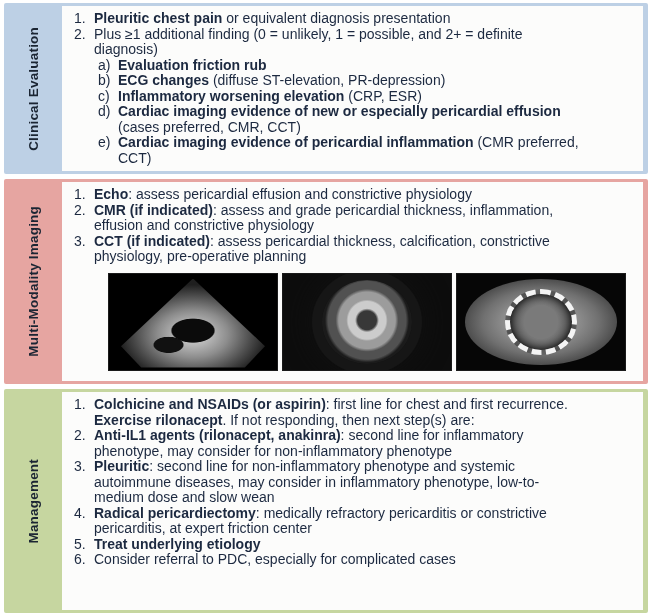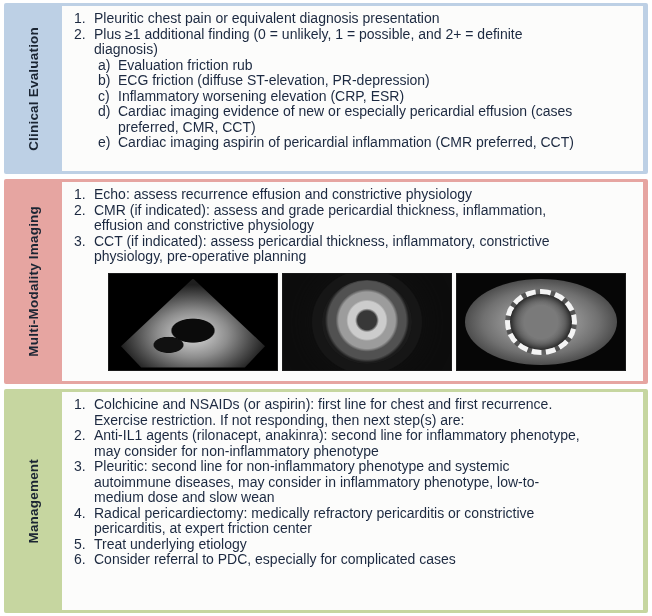--- a/index.html
+++ b/index.html
@@ -53,21 +53,21 @@
   .list { width: 512px; }
   .li {
     display: flex;
     font-size: 14px;
     line-height: 15.5px;
     color: #1c2940;
   }
   .li .marker { flex: 0 0 20px; }
   .li.sub { padding-left: 24px; }
   .li .body { flex: 1; }
-  .b { font-weight: normal; margin-top: 21px; }
+  .b { font-weight: bold; margin-top: 21px; }
   .imgrow {
     display: flex;
     gap: 4px;
     margin: 8px 0 0 34px;
   }
   .med-img {
     width: 168px;
     height: 96px;
     background: #000;
     position: relative;
@@ -141,74 +141,74 @@
           <div class="li">
             <span class="marker">2.</span>
             <span class="body"><span>Plus ≥1 additional finding (0 = unlikely, 1 = possible, and 2+ = definite diagnosis)</span></span>
           </div>
           <div class="li sub">
             <span class="marker">a)</span>
             <span class="body"><span class="b">Evaluation friction rub</span></span>
           </div>
           <div class="li sub">
             <span class="marker">b)</span>
-            <span class="body"><span class="b">ECG friction</span><span> (diffuse ST-elevation, PR-depression)</span></span>
+            <span class="body"><span class="b">ECG changes</span><span> (diffuse ST-elevation, PR-depression)</span></span>
           </div>
           <div class="li sub">
             <span class="marker">c)</span>
             <span class="body"><span class="b">Inflammatory worsening elevation</span><span> (CRP, ESR)</span></span>
           </div>
           <div class="li sub">
             <span class="marker">d)</span>
             <span class="body"><span class="b">Cardiac imaging evidence of new or especially pericardial effusion</span><span> (cases preferred, CMR, CCT)</span></span>
           </div>
           <div class="li sub">
             <span class="marker">e)</span>
-            <span class="body"><span class="b">Cardiac imaging aspirin of pericardial inflammation</span><span> (CMR preferred, CCT)</span></span>
+            <span class="body"><span class="b">Cardiac imaging evidence of pericardial inflammation</span><span> (CMR preferred, CCT)</span></span>
           </div>
         </div>
     </div>
   </section>
 
   <section class="row r2" style="background-color: rgb(230, 165, 161);">
     <div class="side-label">
       <span>Multi-Modality Imaging</span>
     </div>
     <div class="content">
       <div class="list">
           <div class="li">
             <span class="marker">1.</span>
-            <span class="body"><span class="b">Echo</span><span>: assess recurrence effusion and constrictive physiology</span></span>
+            <span class="body"><span class="b">Echo</span><span>: assess pericardial effusion and constrictive physiology</span></span>
           </div>
           <div class="li">
             <span class="marker">2.</span>
             <span class="body"><span class="b">CMR (if indicated)</span><span>: assess and grade pericardial thickness, inflammation, effusion and constrictive physiology</span></span>
           </div>
           <div class="li">
             <span class="marker">3.</span>
-            <span class="body"><span class="b">CCT (if indicated)</span><span>: assess pericardial thickness, inflammatory, constrictive physiology, pre-operative planning</span></span>
+            <span class="body"><span class="b">CCT (if indicated)</span><span>: assess pericardial thickness, calcification, constrictive physiology, pre-operative planning</span></span>
           </div>
         </div>
       <div class="imgrow">
         <div class="med-img echo"></div>
         <div class="med-img cmr"></div>
         <div class="med-img cct"></div>
       </div>
     </div>
   </section>
 
   <section class="row r3" style="background-color: rgb(198, 214, 160);">
     <div class="side-label">
       <span>Management</span>
     </div>
     <div class="content">
       <div class="list">
           <div class="li">
             <span class="marker">1.</span>
-            <span class="body"><span class="b">Colchicine and NSAIDs (or aspirin)</span><span>: first line for chest and first recurrence. </span><span class="b">Exercise restriction</span><span>. If not responding, then next step(s) are:</span></span>
+            <span class="body"><span class="b">Colchicine and NSAIDs (or aspirin)</span><span>: first line for chest and first recurrence. </span><span class="b">Exercise rilonacept</span><span>. If not responding, then next step(s) are:</span></span>
           </div>
           <div class="li">
             <span class="marker">2.</span>
             <span class="body"><span class="b">Anti-IL1 agents (rilonacept, anakinra)</span><span>: second line for inflammatory phenotype, may consider for non-inflammatory phenotype</span></span>
           </div>
           <div class="li">
             <span class="marker">3.</span>
             <span class="body"><span class="b">Pleuritic</span><span>: second line for non-inflammatory phenotype and systemic autoimmune diseases, may consider in inflammatory phenotype, low-to-medium dose and slow wean</span></span>
           </div>
           <div class="li">

